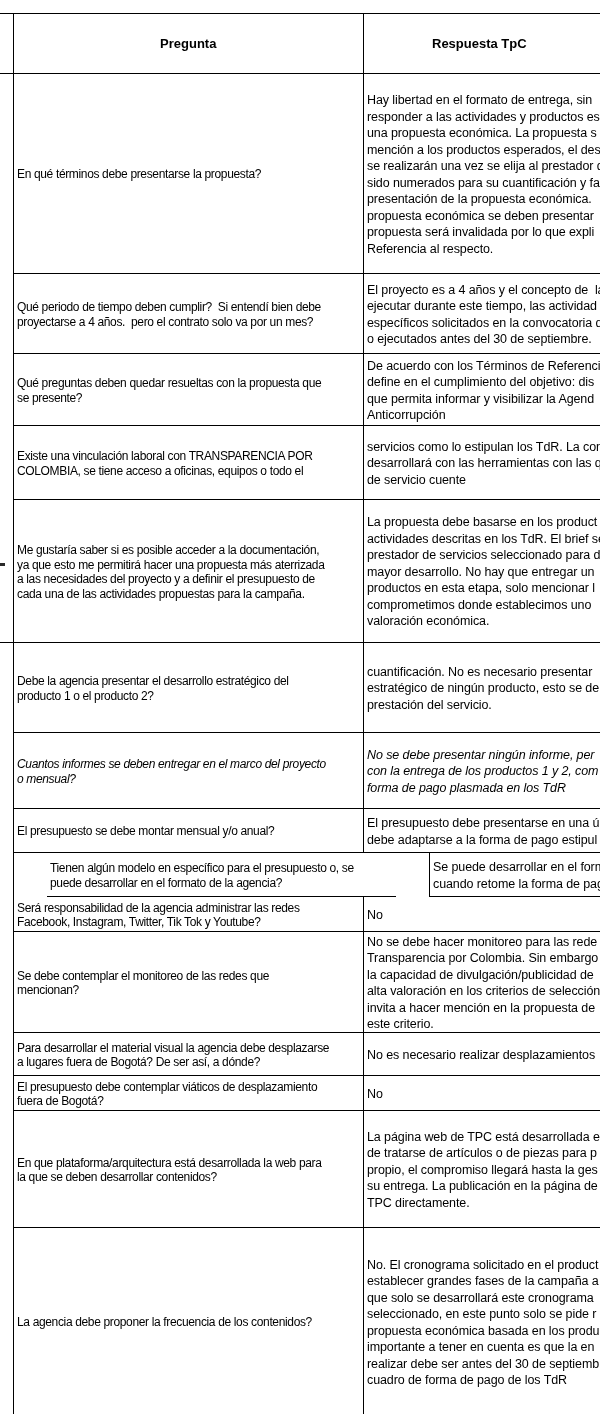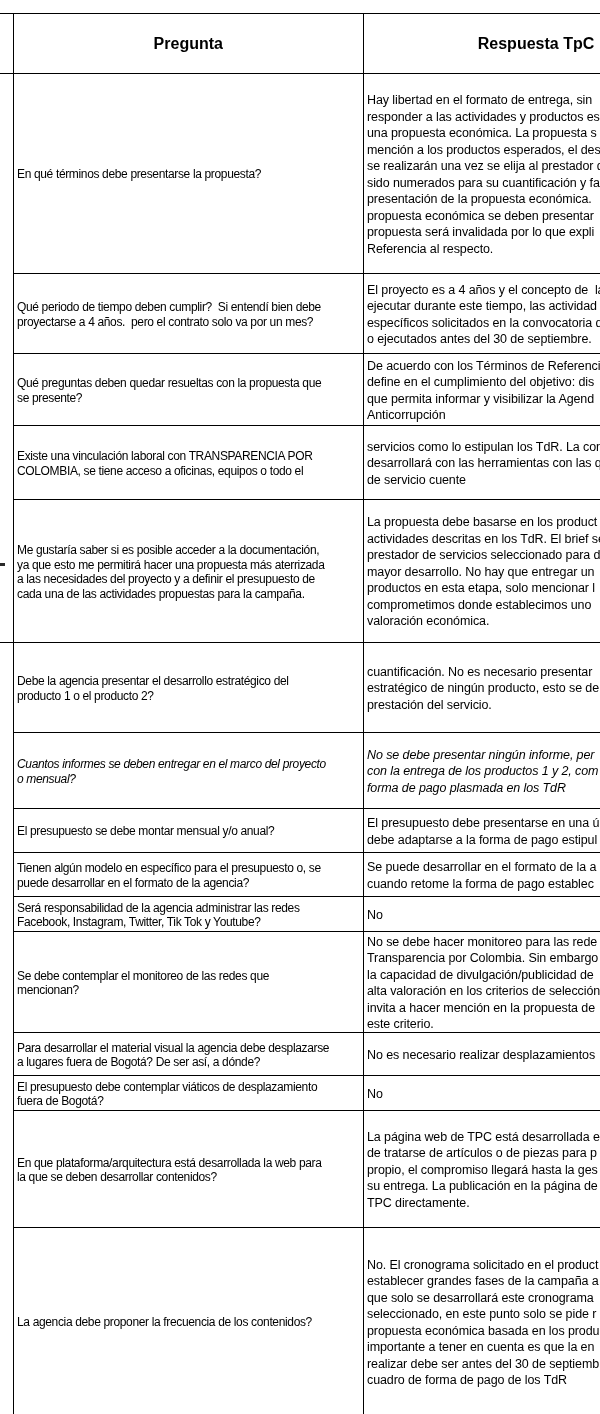--- a/index.html
+++ b/index.html
@@ -34,22 +34,22 @@
   .aline{
     font-size:12.5px;line-height:16.5px;letter-spacing:-0.1px;
     white-space:pre;overflow:hidden;flex:0 0 auto;
   }
   .hrow{height:60px;}
   .hcell{
     box-sizing:border-box;border-bottom:1.5px solid #000;
     display:flex;align-items:center;overflow:hidden;
   }
   .hcell.hq{justify-content:center;}
-  .hcell.ha{border-left:1.5px solid #000;padding-left:108px;justify-content:center;}
-  .htext{font-size:16px;font-weight:bold;white-space:pre;}
+  .hcell.ha{border-left:1.5px solid #000;padding-left:68px;}
+  .htext{font-size:13px;font-weight:bold;white-space:pre;}
   .hc0{box-sizing:border-box;border-right:1.5px solid #000;border-bottom:1.5px solid #000;}
   
   .left-fragment{
     position:absolute;left:0px;top:563px;width:5px;height:3px;
     background:#2a2a2a;
   }
 </style>
 </head>
 <body>
 
@@ -169,21 +169,21 @@
         <div class="row" style="height: 44px;">
           <div class="c0"></div>
           <div class="cell q">
             <div class="qline">El presupuesto se debe montar mensual y/o anual?</div>
           </div>
           <div class="cell a">
             <div class="aline">El presupuesto debe presentarse en una ú</div>
             <div class="aline">debe adaptarse a la forma de pago estipul</div>
           </div>
         </div>
-        <div class="row" style="height: 44px;">
+        <div class="row" style="height: 44px; gap: 33px;">
           <div class="c0"></div>
           <div class="cell q">
             <div class="qline">Tienen algún modelo en específico para el presupuesto o, se</div>
             <div class="qline">puede desarrollar en el formato de la agencia?</div>
           </div>
           <div class="cell a">
             <div class="aline">Se puede desarrollar en el formato de la a</div>
             <div class="aline">cuando retome la forma de pago establec</div>
           </div>
         </div>

